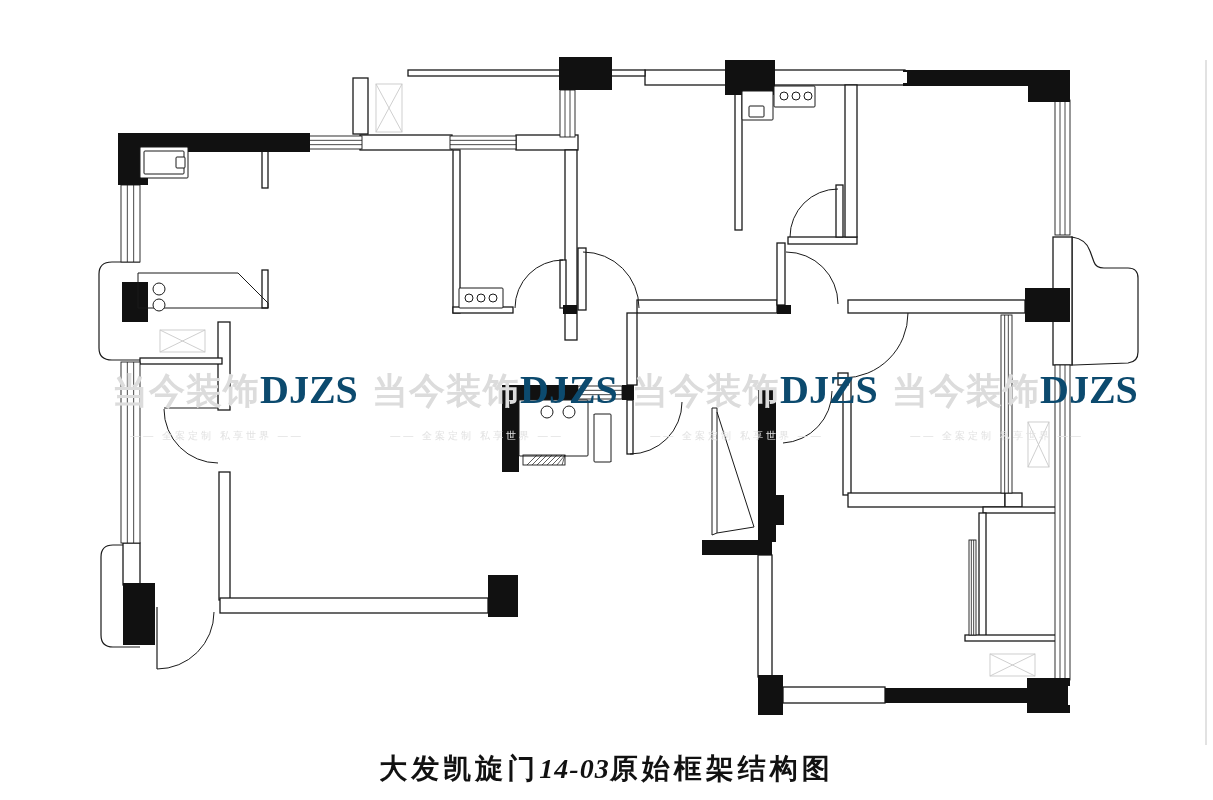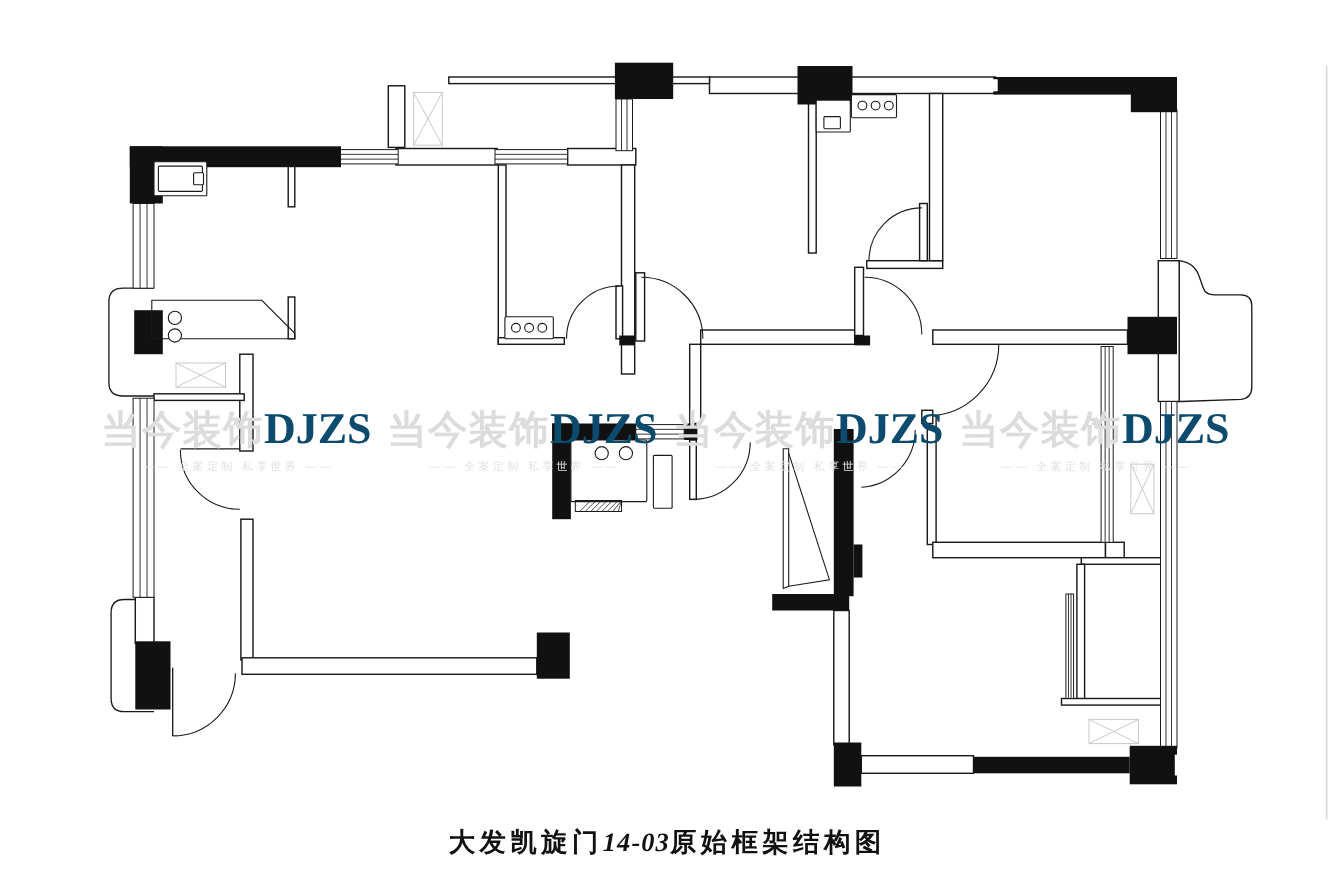--- a/index.html
+++ b/index.html
@@ -1,26 +1,26 @@
 <!DOCTYPE html>
 <html><head>
 <meta charset="utf-8">
 <style>
   html,body{margin:0;padding:0;background:#fff;}
   .page{position:relative;width:1213px;height:800px;background:#ffffff;overflow:hidden;
         font-family:"Liberation Sans",sans-serif;}
   svg{position:absolute;left:0;top:0;}
   .wm-layer{position:absolute;left:0;top:0;width:100%;height:100%;pointer-events:none;}
   .wm{position:absolute;width:250px;text-align:left;white-space:nowrap;}
-  .wm-big{font-size:36px;line-height:34px;font-weight:bold;letter-spacing:1px;color:#dcdcdc;}
+  .wm-big{font-size:36px;line-height:34px;font-weight:bold;letter-spacing:1px;color:#dcdcdc;margin-left:20px;}
   .wm-abbr{font-family:"Liberation Serif",serif;font-size:40px;font-weight:bold;
            color:#0c4a6e;letter-spacing:0px;}
-  .wm-slogan{margin-top:4px;font-size:10px;letter-spacing:3px;color:#e2e2e2;text-align:center;width:250px;}
+  .wm-slogan{margin-top:16px;font-size:10px;letter-spacing:3px;color:#e2e2e2;text-align:center;width:250px;}
   .title{position:absolute;left:0;right:0;top:750px;text-align:center;
-         font-family:"Liberation Serif",serif;font-weight:bold;font-size:24px;
+         font-family:"Liberation Serif",serif;font-weight:bold;font-size:28px;
          letter-spacing:4px;color:#111;}
   .title .num{font-style:italic;font-family:"Liberation Serif",serif;letter-spacing:1px;}
 </style>
 </head>
 <body>
 
 <div class="page">
   <svg id="plan" width="1213" height="800" viewBox="0 0 1213 800">
       <g>
         <path d="M140,262 H112 Q99,262 99,274 L99,348 Q99,360 112,360 H140" fill="#fff" stroke="#1a1a1a" stroke-width="1.2"></path>

